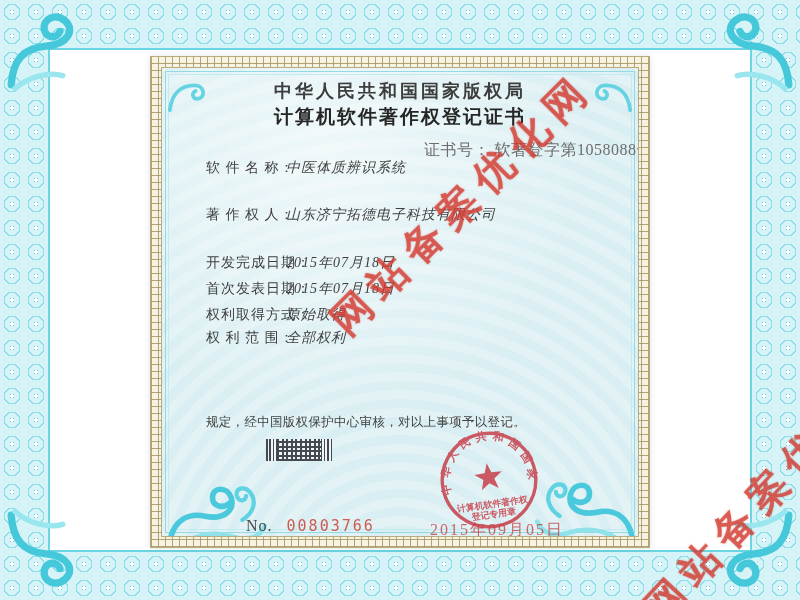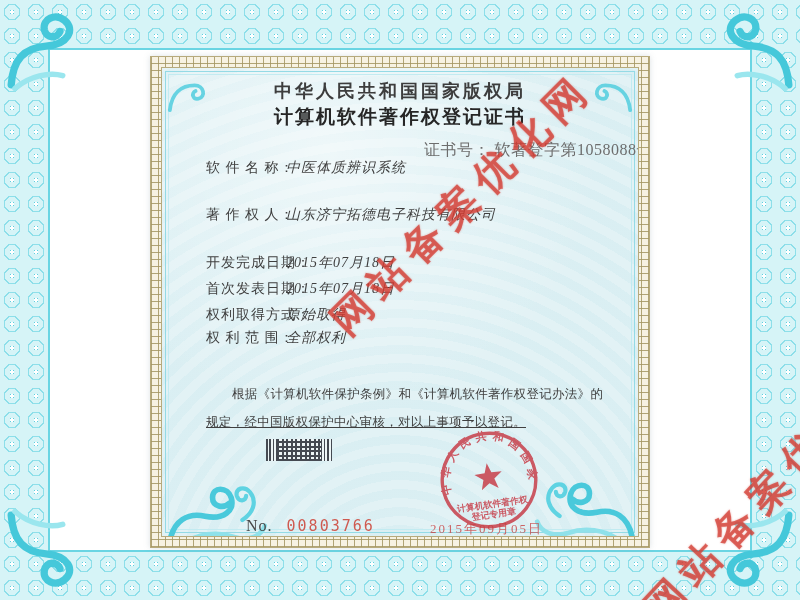--- a/index.html
+++ b/index.html
@@ -56,35 +56,35 @@
   .authority{position:absolute;top:11px;left:0;width:100%;text-align:center;
     font-size:18px;font-weight:bold;letter-spacing:3px;color:#3d3d3d;}
   .cert-title{position:absolute;top:36px;left:0;width:100%;text-align:center;
     font-size:19px;font-weight:bold;letter-spacing:2px;color:#262626;}
   .certno-row{position:absolute;top:72px;left:262px;font-size:16px;color:#6d6d6d;letter-spacing:.5px;white-space:nowrap;}
   .frow{position:absolute;left:0;width:100%;height:20px;font-size:14px;color:#3f3f3f;}
   .frow .lbl{position:absolute;left:44px;letter-spacing:1px;}
   .frow .val{position:absolute;left:124px;letter-spacing:1px;font-style:italic;}
   .stmt{position:absolute;left:44px;font-size:12.5px;color:#3f3f3f;letter-spacing:.3px;white-space:nowrap;}
   .stmt.l1{top:318px;padding-left:26px;}
-  .stmt.l2{top:346px;text-decoration:underline;}
+  .stmt.l2{top:346px;}
 
   
   .barcode{position:absolute;left:104px;top:371px;width:66px;height:22px;
     background:repeating-linear-gradient(90deg,#454a52 0 1.6px,#eef6f7 1.6px 3.4px);}
   .barcode::after{content:"";position:absolute;left:11px;right:11px;top:0;bottom:0;
     background-color:#eef6f7;
     background-image:
       repeating-linear-gradient(0deg,#454a52 0 2px, transparent 2px 4.4px),
       repeating-linear-gradient(90deg,#454a52 0 2px, #eef6f7 2px 4.6px);}
 
   
   .seal{position:absolute;left:276px;top:361px;width:102px;height:102px;color:#c84550;
     opacity:.88;transform:rotate(-8deg);}
-  .seal-date{position:absolute;left:268px;top:452px;font-size:13px;letter-spacing:2px;
+  .seal-date{position:absolute;left:268px;top:452px;font-size:16px;letter-spacing:2px;
     color:rgba(198,62,62,.78);white-space:nowrap;}
 
   
   .serial{position:absolute;left:84px;top:449px;font-size:16px;white-space:nowrap;}
   .serial .no{color:#474747;letter-spacing:1px;}
   .serial .num{color:#cf5a50;letter-spacing:2px;margin-left:10px;font-family:"DejaVu Sans Mono",monospace;font-size:15px;}
 
   
   .watermark{position:absolute;font-family:"Liberation Sans",sans-serif;font-weight:bold;
     font-size:40px;letter-spacing:10px;color:rgba(210,59,50,.72);
@@ -167,21 +167,20 @@
       </div>
       <div class="frow" style="top:238px">
         <span class="lbl">权利取得方式：</span>
         <span class="val">原始取得</span>
       </div>
       <div class="frow" style="top:261px">
         <span class="lbl">权 利 范 围：</span>
         <span class="val">全部权利</span>
       </div>
 
-      <div class="stmt l1">根据《计算机软件保护条例》和《计算机软件著作权登记办法》的</div>
       <div class="stmt l2">规定，经中国版权保护中心审核，对以上事项予以登记。</div>
 
       <div class="barcode"></div>
 
       <svg class="seal" viewBox="0 0 120 120">
         <circle cx="60" cy="60" r="55" fill="none" stroke="currentColor" stroke-width="4"></circle>
         <defs>
             <path id="sealArc" d="M 16,76 A 47,47 0 1 1 104,76" fill="none"></path>
           </defs>
         <text font-size="13" fill="currentColor" font-weight="bold">

